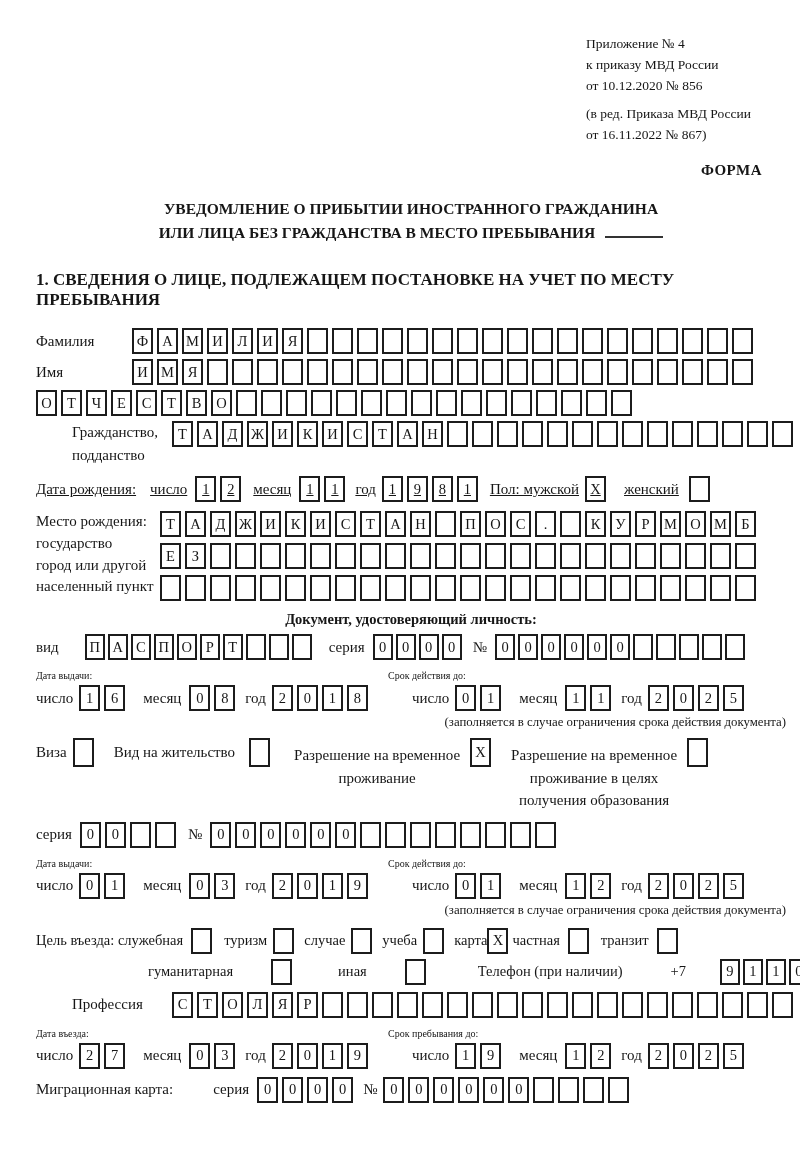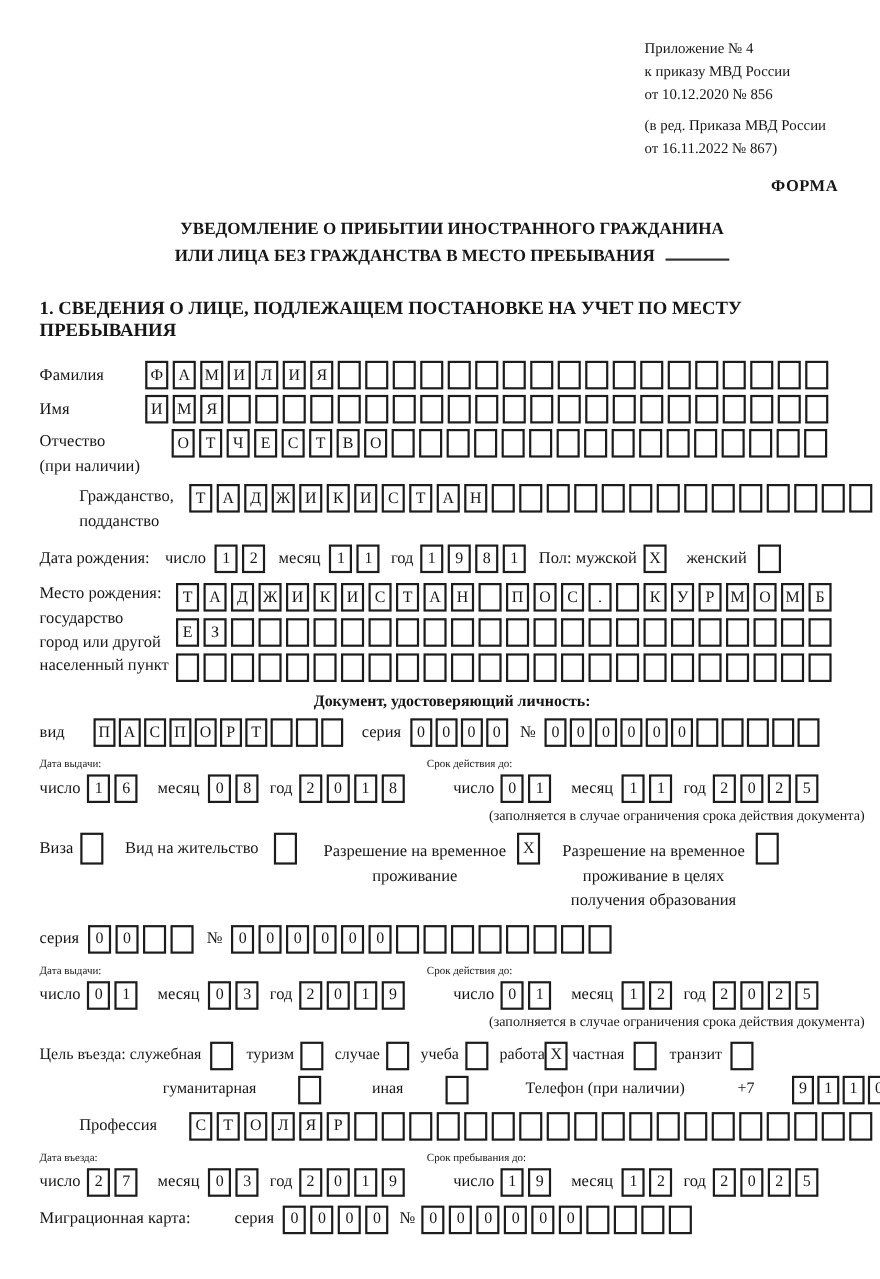--- a/index.html
+++ b/index.html
@@ -141,24 +141,20 @@
           <span class="cell"></span>
           <span class="cell"></span>
           <span class="cell"></span>
           <span class="cell"></span>
           <span class="cell"></span>
           <span class="cell"></span>
         </span>
     </div>
 
     <div class="row top">
-      <span class="lbl w120 lines2">
-        <div>Отчество</div>
-        <div>(при наличии)</div>
-      </span>
       <span class="cells">
           <span class="cell">О</span>
           <span class="cell">Т</span>
           <span class="cell">Ч</span>
           <span class="cell">Е</span>
           <span class="cell">С</span>
           <span class="cell">Т</span>
           <span class="cell">В</span>
           <span class="cell">О</span>
           <span class="cell"></span>
@@ -207,21 +203,21 @@
           <span class="cell"></span>
           <span class="cell"></span>
           <span class="cell"></span>
           <span class="cell"></span>
           <span class="cell"></span>
           <span class="cell"></span>
           <span class="cell"></span>
         </span>
     </div>
 
-    <div class="row" style="margin-top:10px;">
+    <div class="row" style="margin-top:10px;text-decoration:underline;">
       <span class="lbl">Дата рождения:</span>
       <span class="lbl g14">число</span>
       <span class="cells g8">
           <span class="cell">1</span>
           <span class="cell">2</span>
         </span>
       <span class="lbl g8">месяц</span>
       <span class="cells g8">
           <span class="cell">1</span>
           <span class="cell">1</span>
@@ -531,21 +527,21 @@
           <span class="cell"></span>
         </span>
       <span class="lbl g6">случае</span>
       <span class="cells g6">
           <span class="cell"></span>
         </span>
       <span class="lbl g6">учеба</span>
       <span class="cells g6">
           <span class="cell"></span>
         </span>
-      <span class="lbl g6">работа</span>
+      <span class="lbl g6">карта</span>
       <span class="cells g4">
           <span class="cell">X</span>
         </span>
       <span class="lbl">частная</span>
       <span class="cells g8">
           <span class="cell"></span>
         </span>
       <span class="lbl g8">транзит</span>
       <span class="cells g8">
           <span class="cell"></span>

